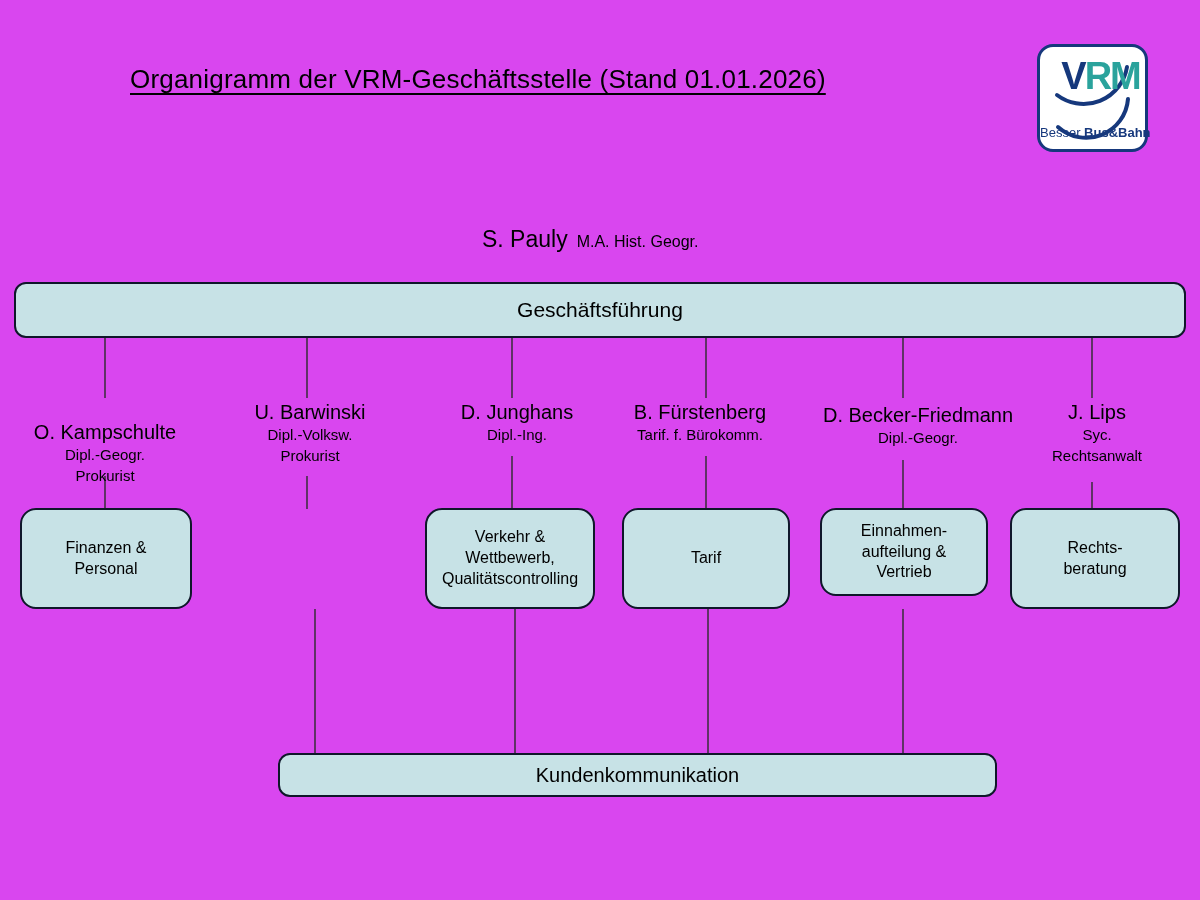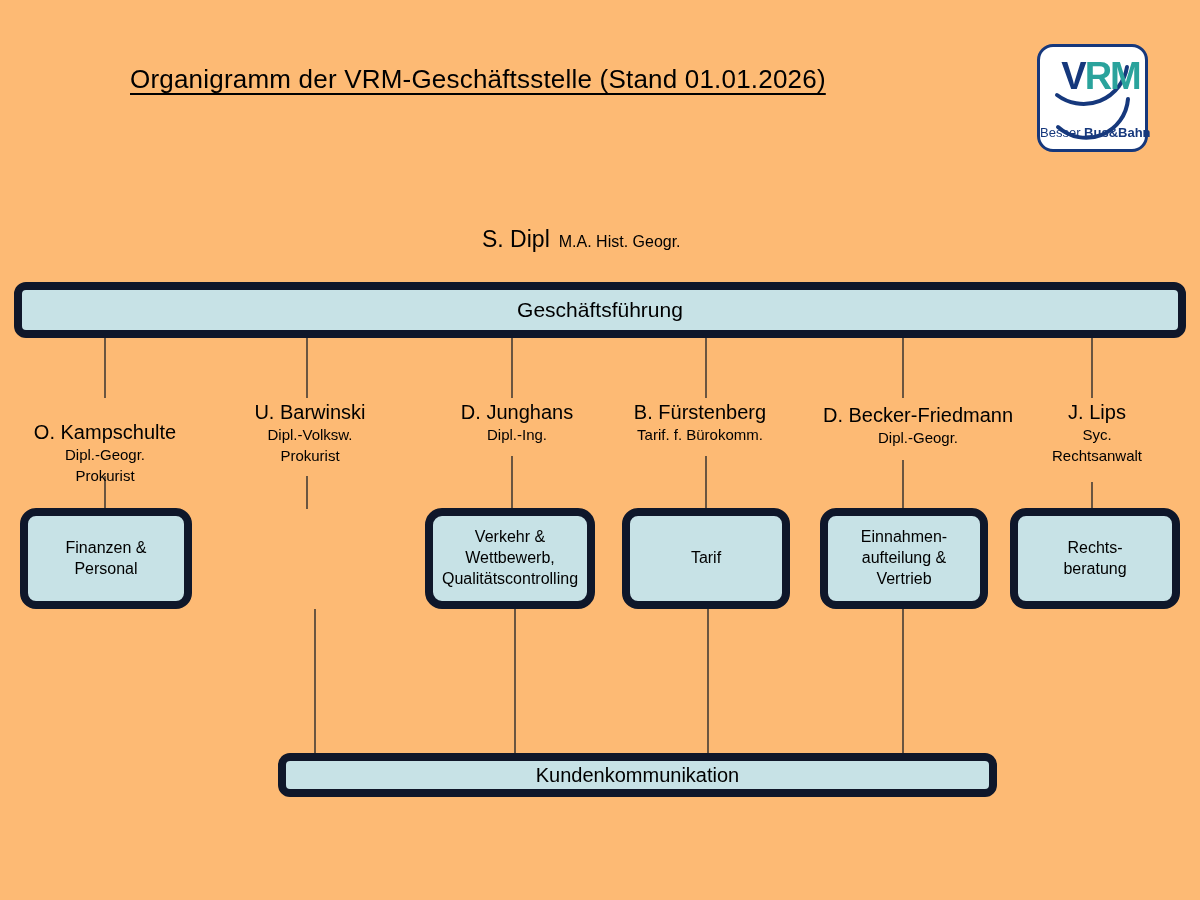--- a/index.html
+++ b/index.html
@@ -4,21 +4,21 @@
 <style>
   html, body {
     margin: 0; padding: 0;
     background: #ffffff;
     font-family: "Liberation Sans", sans-serif;
     color: #000000;
   }
   #canvas {
     position: relative;
     width: 1200px; height: 900px;
-    background: #fdba74;
+    background: #d946ef;
     overflow: hidden;
   }
   
   .page-title {
     position: absolute;
     left: 130px; top: 64px;
     font-size: 26px;
     letter-spacing: 0.2px;
     text-decoration: underline;
     text-underline-offset: 5px;
@@ -66,21 +66,21 @@
     align-items: baseline;
     gap: 9px;
     white-space: nowrap;
   }
   .director-name { font-size: 23px; }
   .director-cred { font-size: 16px; }
   
   .node {
     position: absolute;
     background: #c7e2e6;
-    border: 8px solid #0f172a;
+    border: 2px solid #0f172a;
     border-radius: 12px;
     display: flex;
     align-items: center;
     justify-content: center;
     text-align: center;
     box-sizing: border-box;
   }
   .bar { font-size: 21px; }
   .dept {
     border-radius: 16px;
@@ -124,21 +124,21 @@
     <div class="logo-vrm">
       <span class="v">V</span><span class="rm">RM</span>
     </div>
     <div class="logo-tagline">
       <span>Besser</span>
       <span class="bold">Bus&amp;Bahn</span>
     </div>
   </div>
 
   <div class="director">
-    <span class="director-name">S. Dipl</span>
+    <span class="director-name">S. Pauly</span>
     <span class="director-cred">M.A. Hist. Geogr.</span>
   </div>
 
   <svg class="connectors" viewBox="0 0 1200 900">
 
     <line x1="105" y1="338" x2="105" y2="398" stroke="#2b2b2b" stroke-width="1.4"></line>
     <line x1="307" y1="338" x2="307" y2="398" stroke="#2b2b2b" stroke-width="1.4"></line>
     <line x1="512" y1="338" x2="512" y2="398" stroke="#2b2b2b" stroke-width="1.4"></line>
     <line x1="706" y1="338" x2="706" y2="398" stroke="#2b2b2b" stroke-width="1.4"></line>
     <line x1="903" y1="338" x2="903" y2="398" stroke="#2b2b2b" stroke-width="1.4"></line>
@@ -186,21 +186,21 @@
     <div class="person-titles">Syc.
 Rechtsanwalt</div>
   </div>
 
   <div class="node dept" style="left:20px;   top:508px; width:172px; height:101px;">Finanzen &amp;
 Personal</div>
   <div class="node dept" style="left:425px;  top:508px; width:170px; height:101px;border-radius:17px;">Verkehr &amp;
 Wettbewerb,
 Qualitätscontrolling</div>
   <div class="node dept" style="left:622px;  top:508px; width:168px; height:101px;">Tarif</div>
-  <div class="node dept" style="left:820px;  top:508px; width:168px; height:101px;">Einnahmen-
+  <div class="node dept" style="left:820px;  top:508px; width:168px; height:88px;">Einnahmen-
 aufteilung &amp;
 Vertrieb</div>
   <div class="node dept" style="left:1010px; top:508px; width:170px; height:101px;">Rechts-
 beratung</div>
 
   <div class="node bar" style="left:278px; top:753px; width:719px; height:44px; font-size:20px;">Kundenkommunikation</div>
 
 </div>
 
 </body></html>

